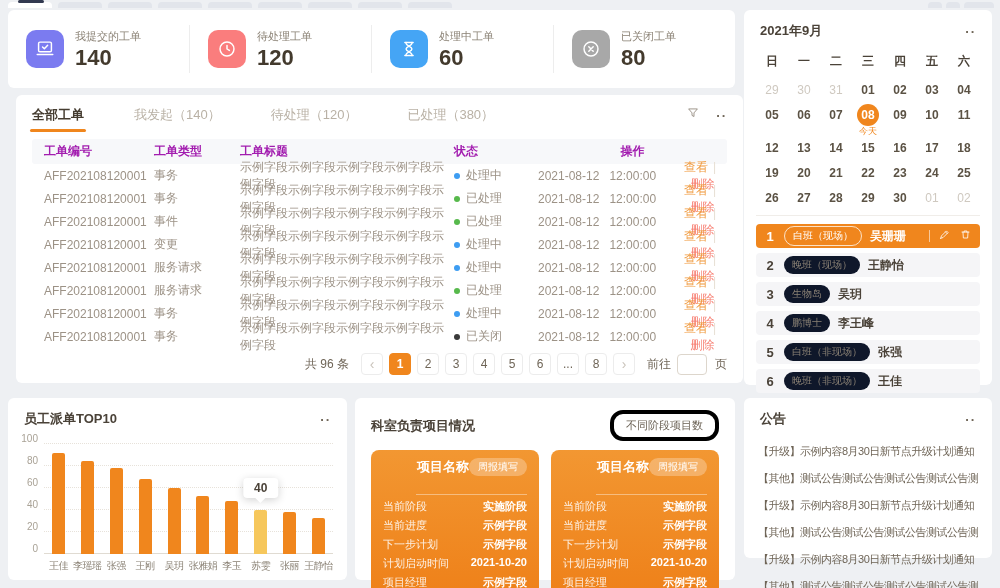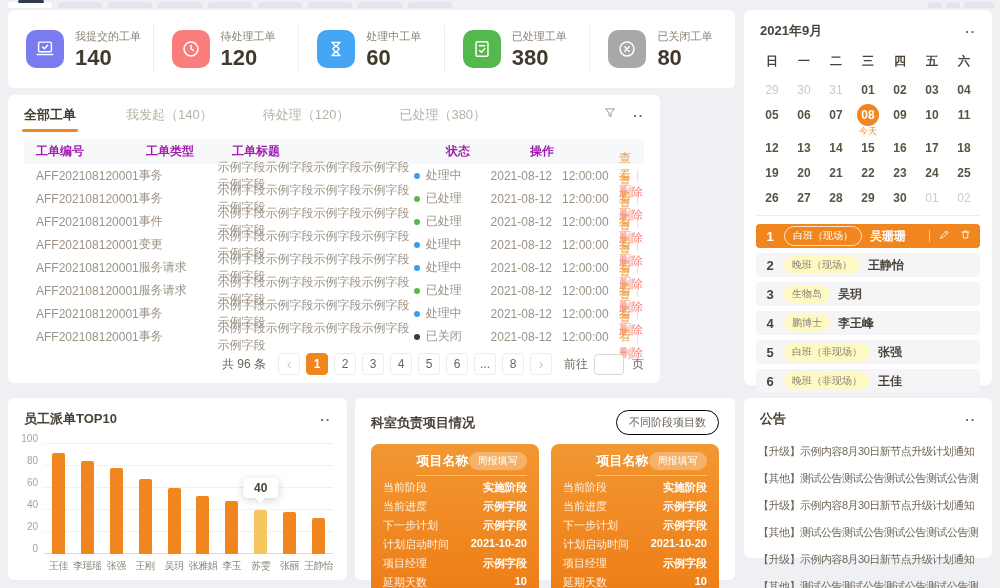--- a/index.html
+++ b/index.html
@@ -22,38 +22,38 @@
   
   #stats-card { left:8px; top:10px; width:727px; height:78px; display:flex; align-items:center; }
   .stat { flex:1; display:flex; align-items:center; gap:11px; padding-left:18px; height:48px; }
   .stat + .stat { border-left:1px solid #ededed; }
   .stat-icon { width:38px; height:38px; border-radius:10px; display:flex; align-items:center; justify-content:center; flex:none; }
   .stat-icon svg { width:22px; height:22px; stroke:#fff; fill:none; stroke-width:1.6; stroke-linecap:round; stroke-linejoin:round; }
   .stat-label { font-size:11px; color:#8a8174; margin-bottom:3px; }
   .stat-value { font-size:22px; font-weight:bold; color:#433a2d; line-height:1; }
 
   
-  #table-card { left:8px; top:95px; width:652px; height:288px; }
+  #table-card { left:16px; top:95px; width:727px; height:288px; }
   .tabs { display:flex; align-items:center; height:36px; padding:4px 16px 0; gap:50px; }
   .tab { font-size:13px; color:#b9b1a5; position:relative; cursor:pointer; white-space:nowrap; }
   .tab.active { color:#453c30; font-weight:bold; }
   .tab.active::after { content:''; position:absolute; left:-2px; right:-2px; bottom:-8px; height:3px; border-radius:2px; background:#f0861d; }
   .tabs-right { margin-left:auto; display:flex; align-items:center; gap:16px; color:#8a8174; }
   .funnel svg { width:14px; height:14px; stroke:#8a8174; fill:none; stroke-width:1.4; stroke-linejoin:round; }
   .dots { font-size:13px; font-weight:bold; color:#6f6557; letter-spacing:1px; line-height:1; cursor:pointer; }
 
   .tbl { margin:8px 16px 0; }
   .thead { display:flex; align-items:center; height:25px; background:#f7f8fa; border-radius:3px; font-size:12px; font-weight:bold; color:#a21caf; }
   .trow { display:flex; align-items:center; height:23px; font-size:12px; color:#9c9286; }
   .c1 { width:122px; padding-left:12px; }
   .c2 { width:86px; }
   .c3 { width:214px; }
   .c4 { width:84px; }
   .c5 { width:140px; }
-  .c6 { flex:1; }
+  .c6 { flex:1;text-align:center; }
   .dot { display:inline-block; width:6px; height:6px; border-radius:50%; margin-right:6px; vertical-align:middle; }
   .tm { margin-left:10px; }
   .act-view { color:#f09a3e; cursor:pointer; }
   .act-sep { color:#e7dfd4; margin:0 5px; }
   .act-del { color:#f77d70; cursor:pointer; }
 
   .pagination { position:absolute; right:16px; bottom:8px; display:flex; align-items:center; gap:6px; font-size:12px; color:#6f6557; }
   .pg-total { margin-right:6px; }
   .page-btn { min-width:22px; height:22px; padding:0 4px; background:#fff; border:1px solid #ececec; border-radius:4px; display:flex; align-items:center; justify-content:center; font-size:12px; color:#6f6557; cursor:pointer; }
   .page-btn.chev { color:#c9c3ba; font-size:14px; }
@@ -70,21 +70,21 @@
   .cal-day { height:25px; line-height:25px; color:#5b5244; font-weight:bold; position:relative; cursor:pointer; }
   .cal-day.tall { height:33px; }
   .cal-day.muted { color:#cfc9c0; font-weight:normal; }
   .cal-day.today .circle { display:inline-block; width:22px; height:22px; line-height:22px; border-radius:50%; background:#f0861d; color:#fff; }
   .today-label { position:absolute; top:23px; left:0; right:0; font-size:9px; line-height:10px; color:#f0861d; font-weight:normal; }
   .cal-divider { border-top:1px solid #f0ede9; margin:4px 0 8px; }
 
   .roster { display:flex; flex-direction:column; gap:5px; }
   .roster-row { height:24px; background:#f5f5f7; border-radius:4px; display:flex; align-items:center; padding:0 8px; gap:8px; font-size:12px; cursor:pointer; }
   .roster-index { width:12px; text-align:center; font-weight:bold; color:#4a4238; font-size:13px; }
-  .roster-badge { background:#fef9c3; border-radius:10px; padding:2px 8px; font-size:10px; color:#8a8174; white-space:nowrap; }
+  .roster-badge { background:#0f172a; border-radius:10px; padding:2px 8px; font-size:10px; color:#8a8174; white-space:nowrap; }
   .roster-name { font-weight:bold; color:#4a4238; }
   .roster-row.active { background:#f0861d; }
   .roster-row.active .roster-index, .roster-row.active .roster-name { color:#fff; }
   .roster-row.active .roster-badge { background:transparent; border:1px solid rgba(255,255,255,.75); color:#fff; }
   .roster-tools { margin-left:auto; display:flex; align-items:center; gap:8px; }
   .roster-tools .vline { width:1px; height:12px; background:rgba(255,255,255,.55); }
   .roster-tools svg { width:13px; height:13px; stroke:#fff; fill:none; stroke-width:1.5; stroke-linecap:round; stroke-linejoin:round; cursor:pointer; }
 
   
   #chart-card { left:8px; top:398px; width:339px; height:182px; }
@@ -96,24 +96,24 @@
   .bars { position:absolute; inset:0; display:flex; align-items:flex-end; }
   .bar-slot { position:relative; width:10%; display:flex; justify-content:center; }
   .bar { width:13px; border-radius:2px 2px 0 0; }
   .xlabels { display:flex; margin:5px 14px 0 36px; }
   .xlabel { width:10%; text-align:center; font-size:10px; color:#8a8174; white-space:nowrap; letter-spacing:-0.5px; }
   .tooltip { position:absolute; left:50%; transform:translateX(-50%); background:#fff; border-radius:4px; padding:3px 11px; font-size:12px; font-weight:bold; color:#4a4238; box-shadow:0 2px 8px rgba(0,0,0,.18); z-index:2; }
   .tooltip::after { content:''; position:absolute; left:50%; bottom:-5px; transform:translateX(-50%); border:5px solid transparent; border-top-color:#fff; border-bottom:none; }
 
   
   #projects-card { left:355px; top:398px; width:380px; height:182px; }
-  .pill-btn { border:1px solid #000000; border-radius:13px; background:#fff; padding:4px 12px; font-size:11px; color:#6b6255; font-weight:normal; cursor:pointer; white-space:nowrap; }
+  .pill-btn { border:4px solid #000000; border-radius:13px; background:#fff; padding:4px 12px; font-size:11px; color:#6b6255; font-weight:normal; cursor:pointer; white-space:nowrap; }
   .pcards { display:flex; gap:12px; padding:9px 16px 0; }
   .pcard { flex:1; background:linear-gradient(180deg,#f29732,#ee7d15); border-radius:8px; padding:8px 12px 10px; color:#fff; }
-  .pcard-head { display:flex; justify-content:center; align-items:center; font-size:13px; font-weight:bold; border-bottom:1px solid rgba(255,255,255,.4); padding-bottom:5px;margin-left:33px; }
+  .pcard-head { display:flex; justify-content:flex-end; align-items:center; font-size:13px; font-weight:bold; border-bottom:1px solid rgba(255,255,255,.4); padding-bottom:18px;margin-left:33px; }
   .pcard-badge { background:rgba(255,255,255,.28); border-radius:10px; padding:2px 9px; font-size:10px; font-weight:normal; }
   .pcard-row { display:flex; justify-content:space-between; font-size:11px; margin-top:4px; }
   .pcard-row .lbl { color:rgba(255,255,255,.88); font-weight:normal; }
   .pcard-row .val { font-weight:bold; }
 
   
   #notices-card { left:744px; top:398px; width:248px; height:160px; }
   .notice-list { padding:4px 14px 0; }
   .notice-item { font-size:11px; color:#6f6557; margin-top:12px; white-space:nowrap; overflow:hidden; letter-spacing:-0.5px; cursor:pointer; }
 </style>
@@ -166,33 +166,20 @@
       <span class="stat-icon" style="background: rgb(69, 165, 245);">
         <svg viewBox="0 0 24 24">
           <path d="M7.5 5h9M7.5 19h9"></path>
           <path d="M8.8 5v1c0 2.3 6.4 3.6 6.4 6s-6.4 3.7-6.4 6v1"></path>
           <path d="M15.2 5v1c0 2.3-6.4 3.6-6.4 6s6.4 3.7 6.4 6v1"></path>
         </svg>
       </span>
       <div>
         <div class="stat-label">处理中工单</div>
         <div class="stat-value">60</div>
-      </div>
-    </div>
-    <div class="stat">
-      <span class="stat-icon" style="background: rgb(85, 184, 78);">
-        <svg viewBox="0 0 24 24">
-          <rect x="5.5" y="4" width="13" height="16" rx="1.5"></rect>
-          <path d="M9 8.5h6"></path>
-          <path d="M9.3 13.6l2 2 3.6-4"></path>
-        </svg>
-      </span>
-      <div>
-        <div class="stat-label">已处理工单</div>
-        <div class="stat-value">380</div>
       </div>
     </div>
     <div class="stat">
       <span class="stat-icon" style="background: rgb(168, 168, 168);">
         <svg viewBox="0 0 24 24">
           <circle cx="12" cy="12" r="7.6"></circle>
           <path d="M9.6 9.6l4.8 4.8M14.4 9.6l-4.8 4.8"></path>
         </svg>
       </span>
       <div>

